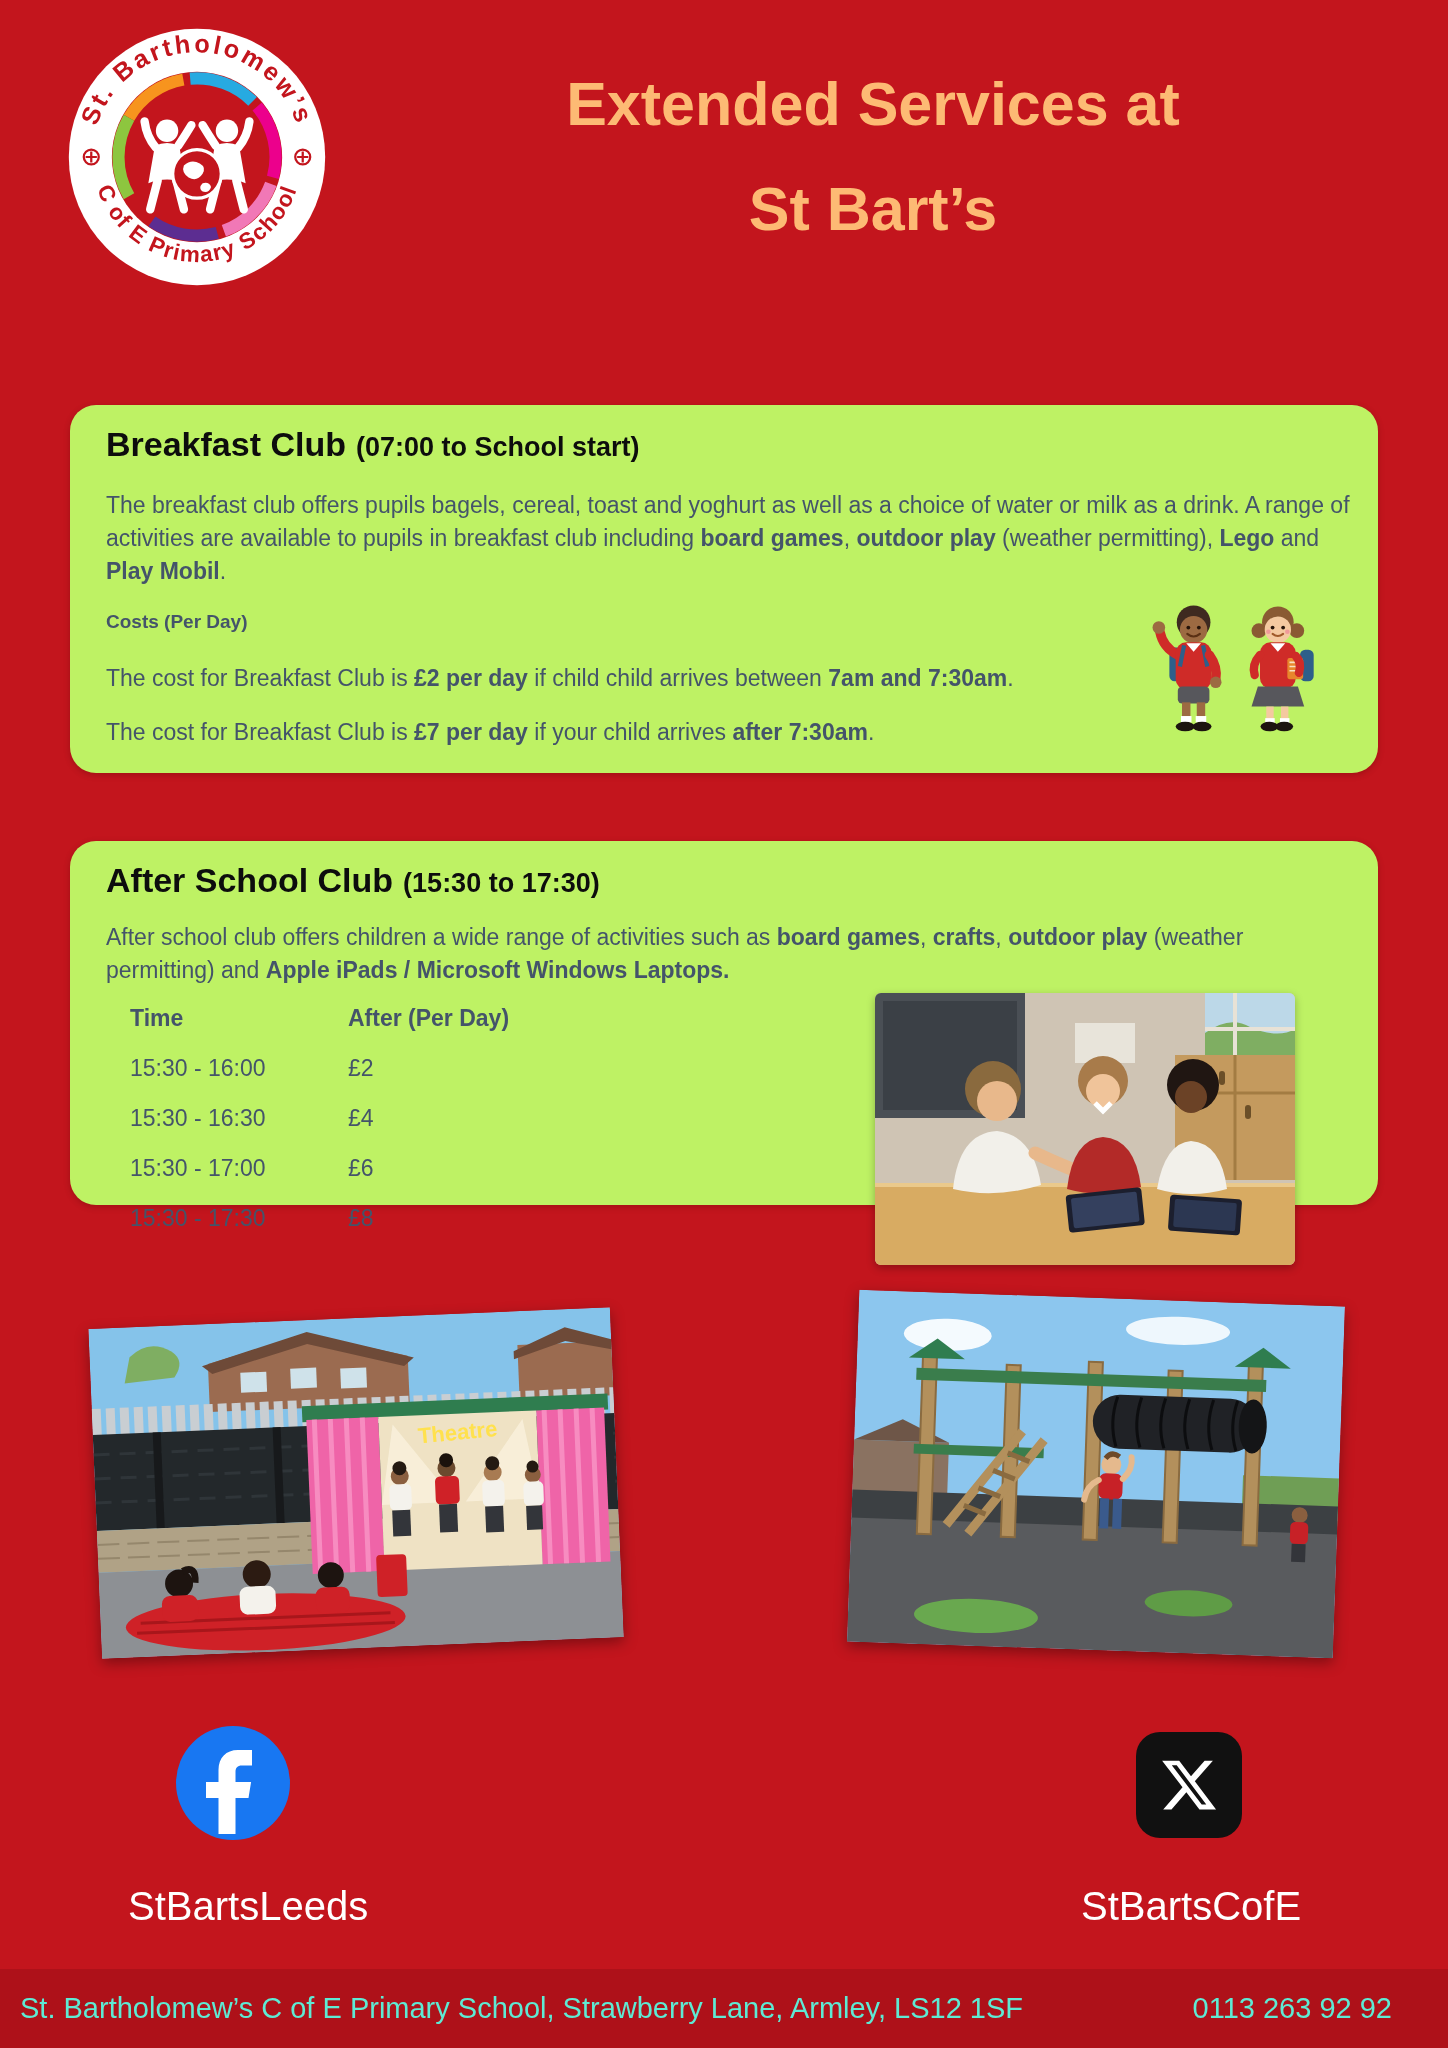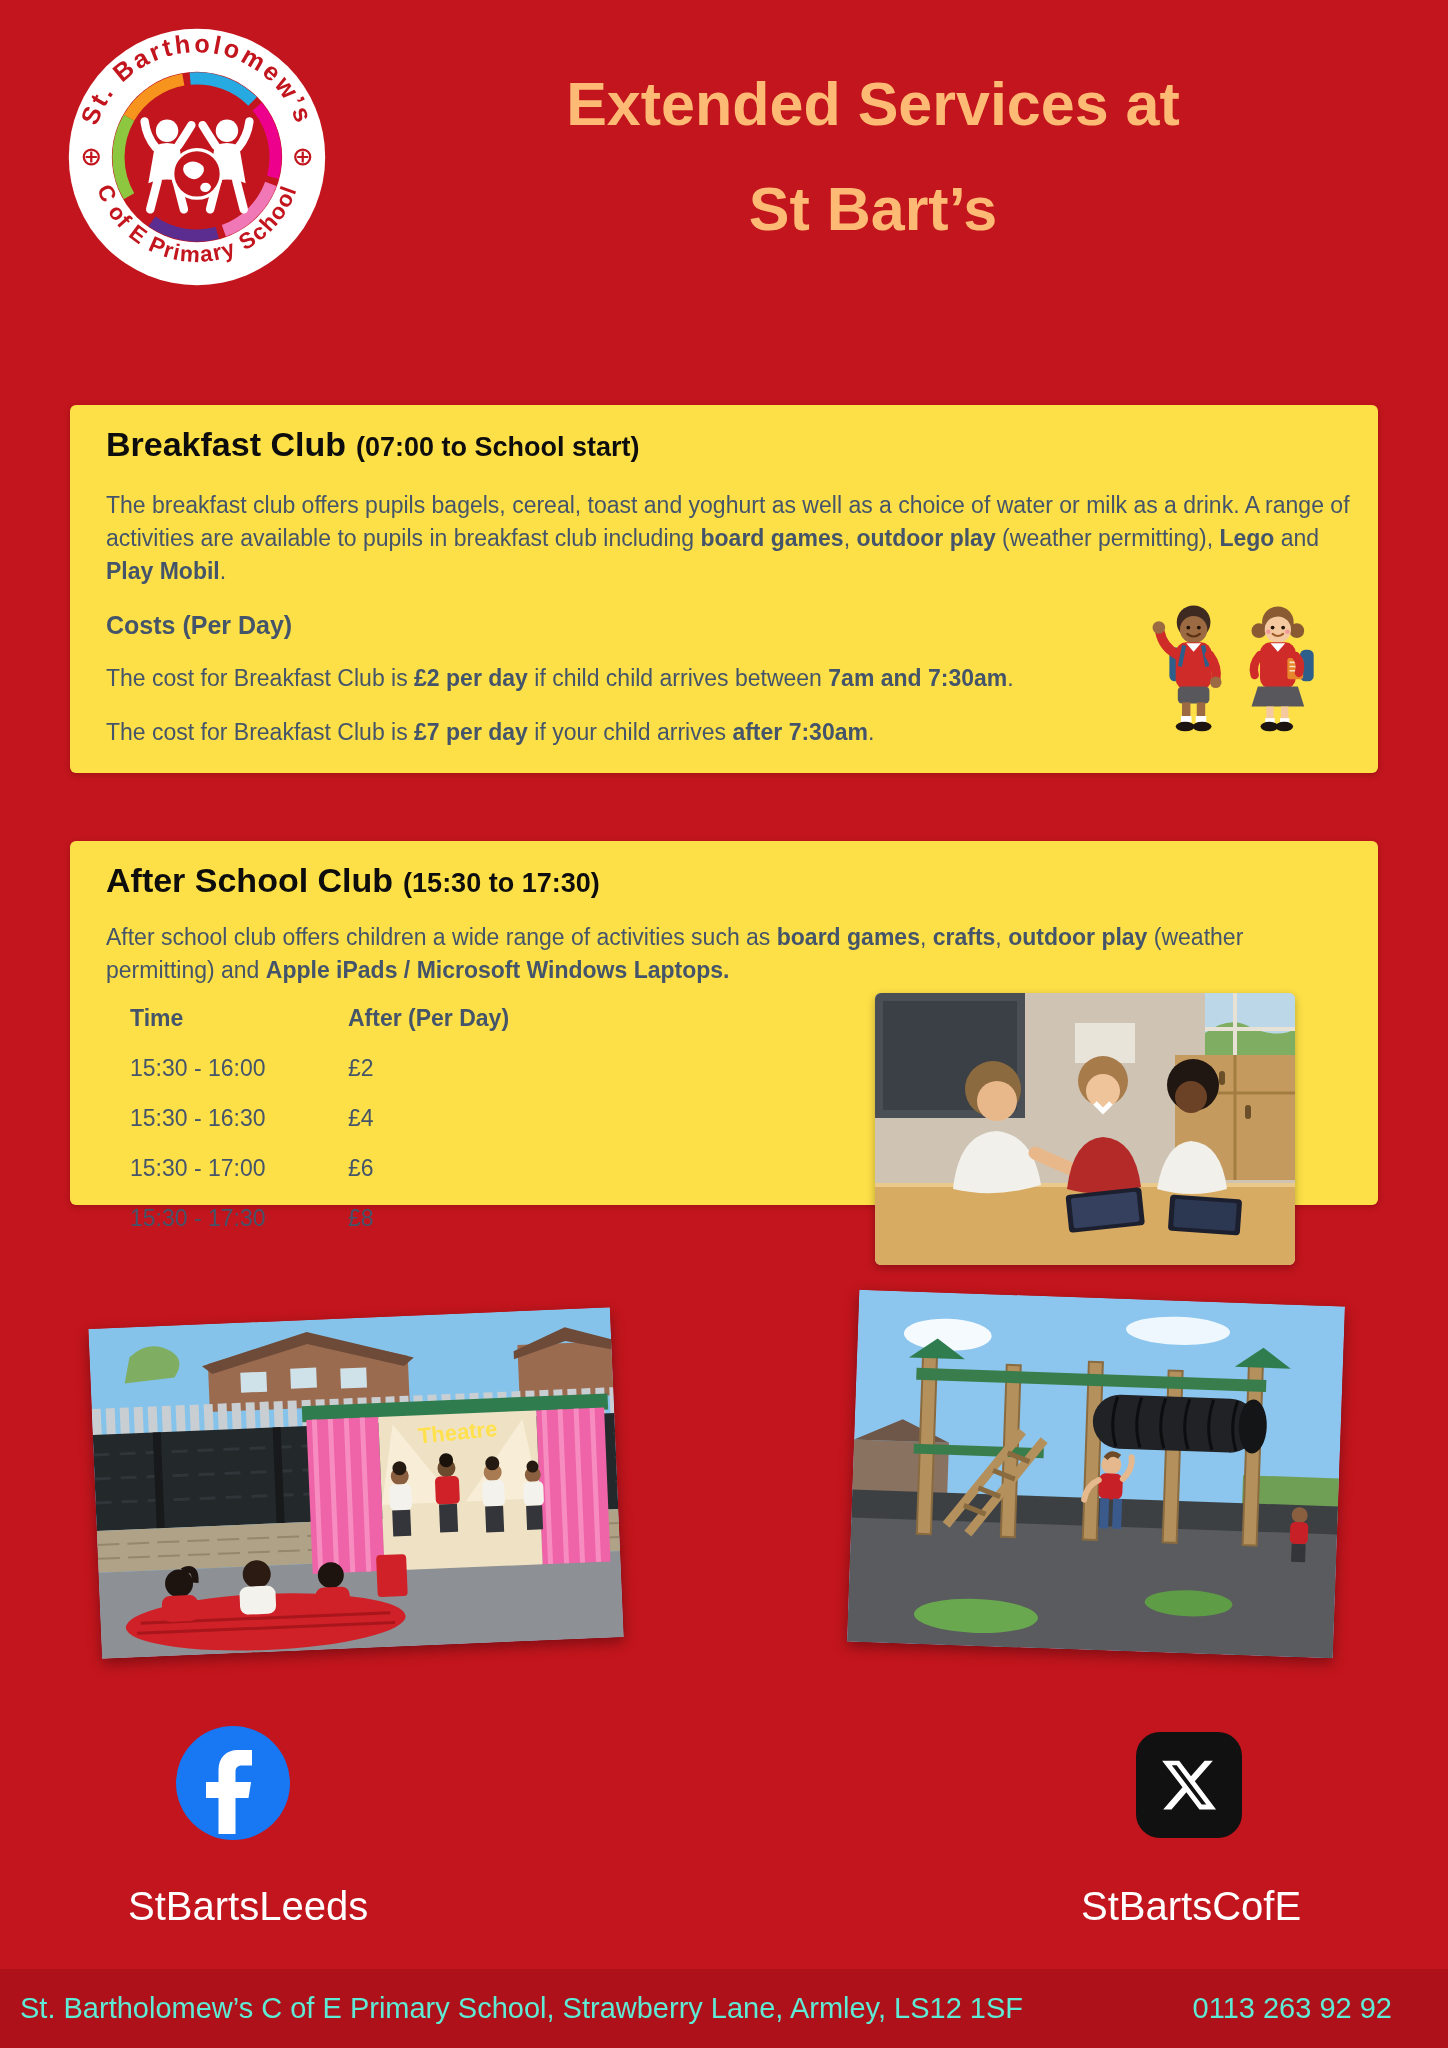--- a/index.html
+++ b/index.html
@@ -4,29 +4,29 @@
 <style>
   html,body{margin:0;padding:0;background:#8c0f14;}
   .page{position:relative;width:1448px;height:2048px;background:#c3151d;overflow:hidden;
         font-family:"Liberation Sans",sans-serif;margin:0 auto;}
   
   .logo{position:absolute;left:66px;top:26px;width:262px;height:262px;}
   .title{position:absolute;left:330px;top:74px;width:1086px;text-align:center;color:#fdba74;font-weight:700;}
   .title .l1{font-size:61px;line-height:1;}
   .title .l2{font-size:61px;line-height:1;margin-top:44px;}
   
-  .card{position:absolute;left:70px;width:1308px;background:#fde047;border-radius:6px;color:#44546a;
+  .card{position:absolute;left:70px;width:1308px;background:#bef264;border-radius:26px;color:#44546a;
         box-shadow:0 2px 6px rgba(60,0,0,.25);}
   .card-bfast{top:405px;height:368px;}
   .card-asc{top:841px;height:364px;}
   .card h2{position:absolute;left:36px;margin:0;font-size:34px;font-weight:700;color:#0d0d0d;white-space:nowrap;}
   .hours{font-size:27px;margin-left:10px;}
   .body-text{position:absolute;left:36px;width:1252px;font-size:23px;line-height:33px;margin:0;}
   .rb{font-weight:700;}
-  .costs-head{position:absolute;left:36px;margin:0;font-size:25px;font-weight:700;}
+  .costs-head{position:absolute;left:36px;margin:0;font-size:19px;font-weight:700;}
   .cost-line{position:absolute;left:36px;margin:0;font-size:23px;white-space:nowrap;}
   .kids-illus{position:absolute;left:1075px;top:192px;width:192px;height:158px;}
   
   .ptable{position:absolute;left:60px;top:152px;font-size:23px;}
   .prow{display:flex;height:50px;align-items:center;}
   .pc-time{width:218px;}
   .phead .pc-time,.phead .pc-cost{font-weight:700;}
   .asc-photo{position:absolute;left:805px;top:152px;width:420px;height:272px;border-radius:6px;
              overflow:hidden;box-shadow:0 3px 9px rgba(0,0,0,.28);}
   

